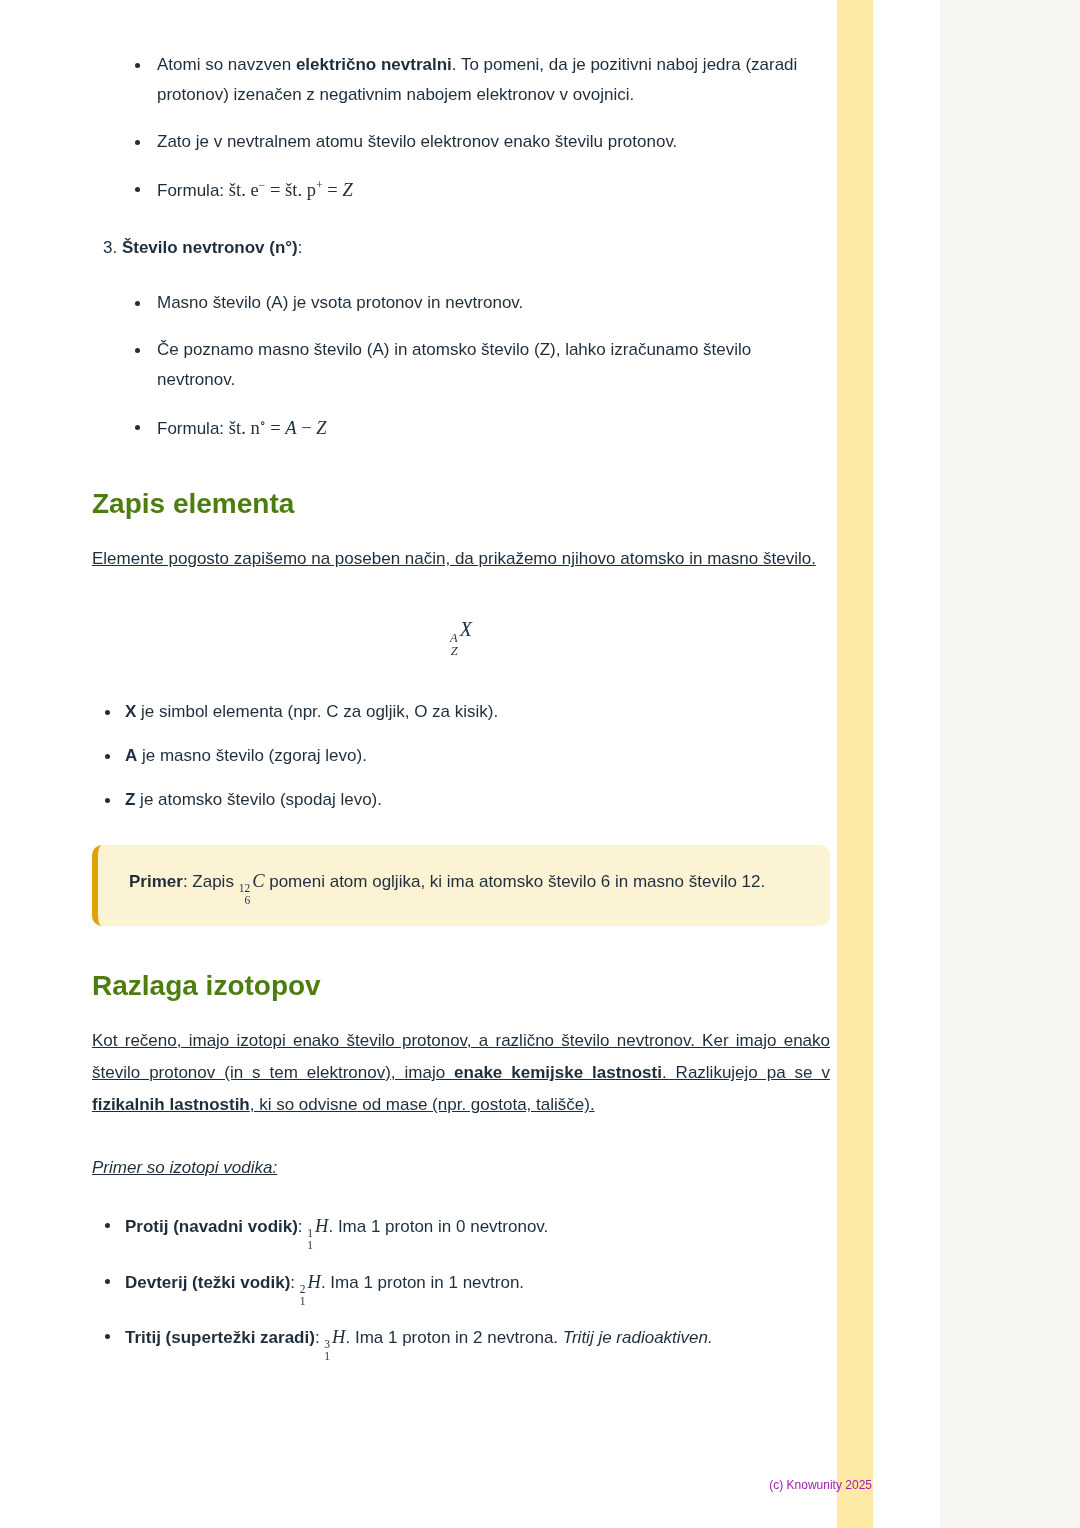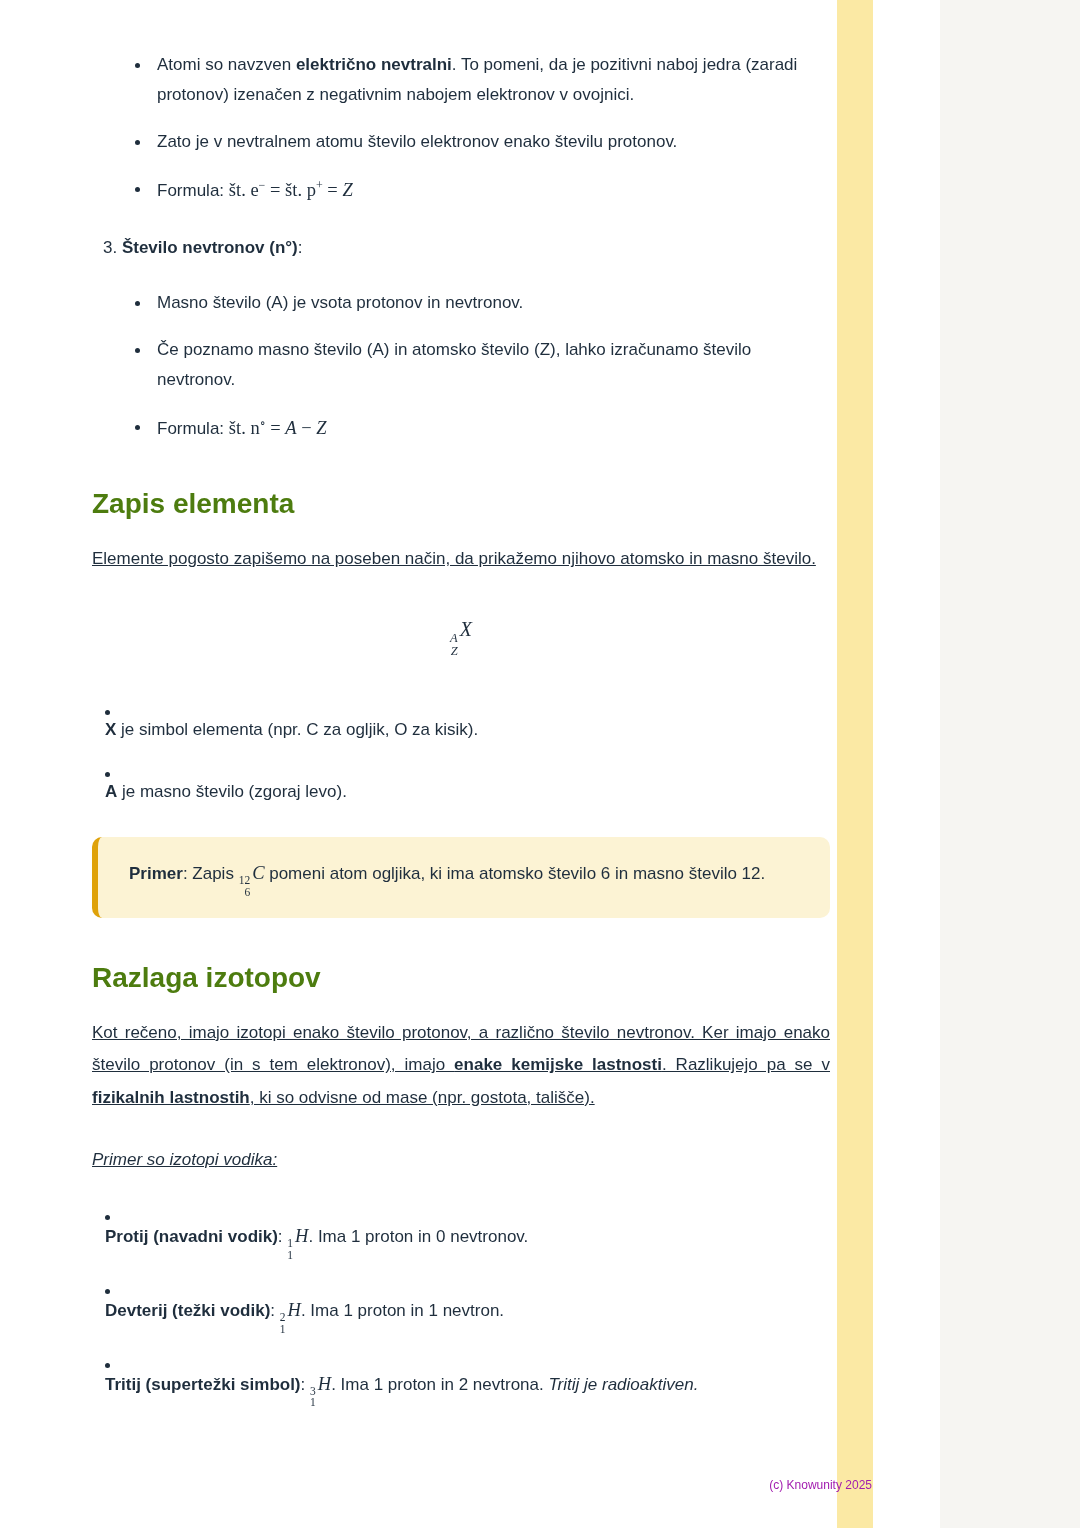--- a/index.html
+++ b/index.html
@@ -10,21 +10,21 @@
     font-size:17px; overflow:hidden;
   }
   .stripe { position:absolute; right:67px; top:0; width:36px; height:100%; background:#fbe9a4; }
   .content { position:absolute; left:92px; top:50px; width:738px; line-height:1.76; }
 
   b { font-weight:700; }
   .blist .bitem { display:flex; margin-bottom:17px; }
   .blist .bitem:last-child { margin-bottom:0; }
   .inner { padding-left:43px; }
   .outer { padding-left:13px; }
-  .outer .bitem { margin-bottom:14px;flex-direction:column; }
+  .outer .bitem { margin-bottom:14px; }
   .dot { flex:0 0 5px; width:5px; height:5px; border-radius:50%; background:#1f2e3d; margin-top:13px; margin-right:17px; }
   .outer .dot { margin-right:15px; }
   .btext { flex:1 1 auto; }
 
   .numline { padding-left:11px; margin:27px 0 25px; }
 
   .h2 { margin:42px 0 22px; font-size:28px; line-height:1.25; font-weight:700; color:#4d7c0f; }
 
   .para { margin:0 0 10px; line-height:1.9;text-decoration:underline; }
   .just { text-align:justify; }
@@ -103,20 +103,24 @@
 
     <div class="blist outer">
       <div class="bitem">
         <span class="dot"></span>
         <div class="btext"><b>X</b><span> je simbol elementa (npr. C za ogljik, O za kisik).</span></div>
       </div>
       <div class="bitem">
         <span class="dot"></span>
         <div class="btext"><b>A</b><span> je masno število (zgoraj levo).</span></div>
       </div>
+      <div class="bitem">
+        <span class="dot"></span>
+        <div class="btext"><b>Z</b><span> je atomsko število (spodaj levo).</span></div>
+      </div>
     </div>
 
     <div class="callout"><b>Primer</b><span>: Zapis </span><span class="stack">
           <span>12</span>
           <span>6</span>
         </span><span class="msym">C</span><span> pomeni atom ogljika, ki ima atomsko število 6 in masno število 12.</span></div>
 
     <h2 class="h2">Razlaga izotopov</h2>
     <p class="para just"><span>Kot rečeno, imajo izotopi enako število protonov, a različno število nevtronov. Ker imajo enako število protonov (in s tem elektronov), imajo </span><b>enake kemijske lastnosti</b><span>. Razlikujejo pa se v </span><b>fizikalnih lastnostih</b><span>, ki so odvisne od mase (npr. gostota, tališče).</span></p>
 
@@ -132,21 +136,21 @@
       </div>
       <div class="bitem">
         <span class="dot"></span>
         <div class="btext"><b>Devterij (težki vodik)</b><span>: </span><span class="stack">
               <span>2</span>
               <span>1</span>
             </span><span class="msym">H</span><span>. Ima 1 proton in 1 nevtron.</span></div>
       </div>
       <div class="bitem">
         <span class="dot"></span>
-        <div class="btext"><b>Tritij (supertežki simbol)</b><span>: </span><span class="stack">
+        <div class="btext"><b>Tritij (supertežki zaradi)</b><span>: </span><span class="stack">
               <span>3</span>
               <span>1</span>
             </span><span class="msym">H</span><span>. Ima 1 proton in 2 nevtrona. </span><i>Tritij je radioaktiven.</i></div>
       </div>
     </div>
 
   </div>
 
   <div class="footer">(c) Knowunity 2025</div>
 </div>

